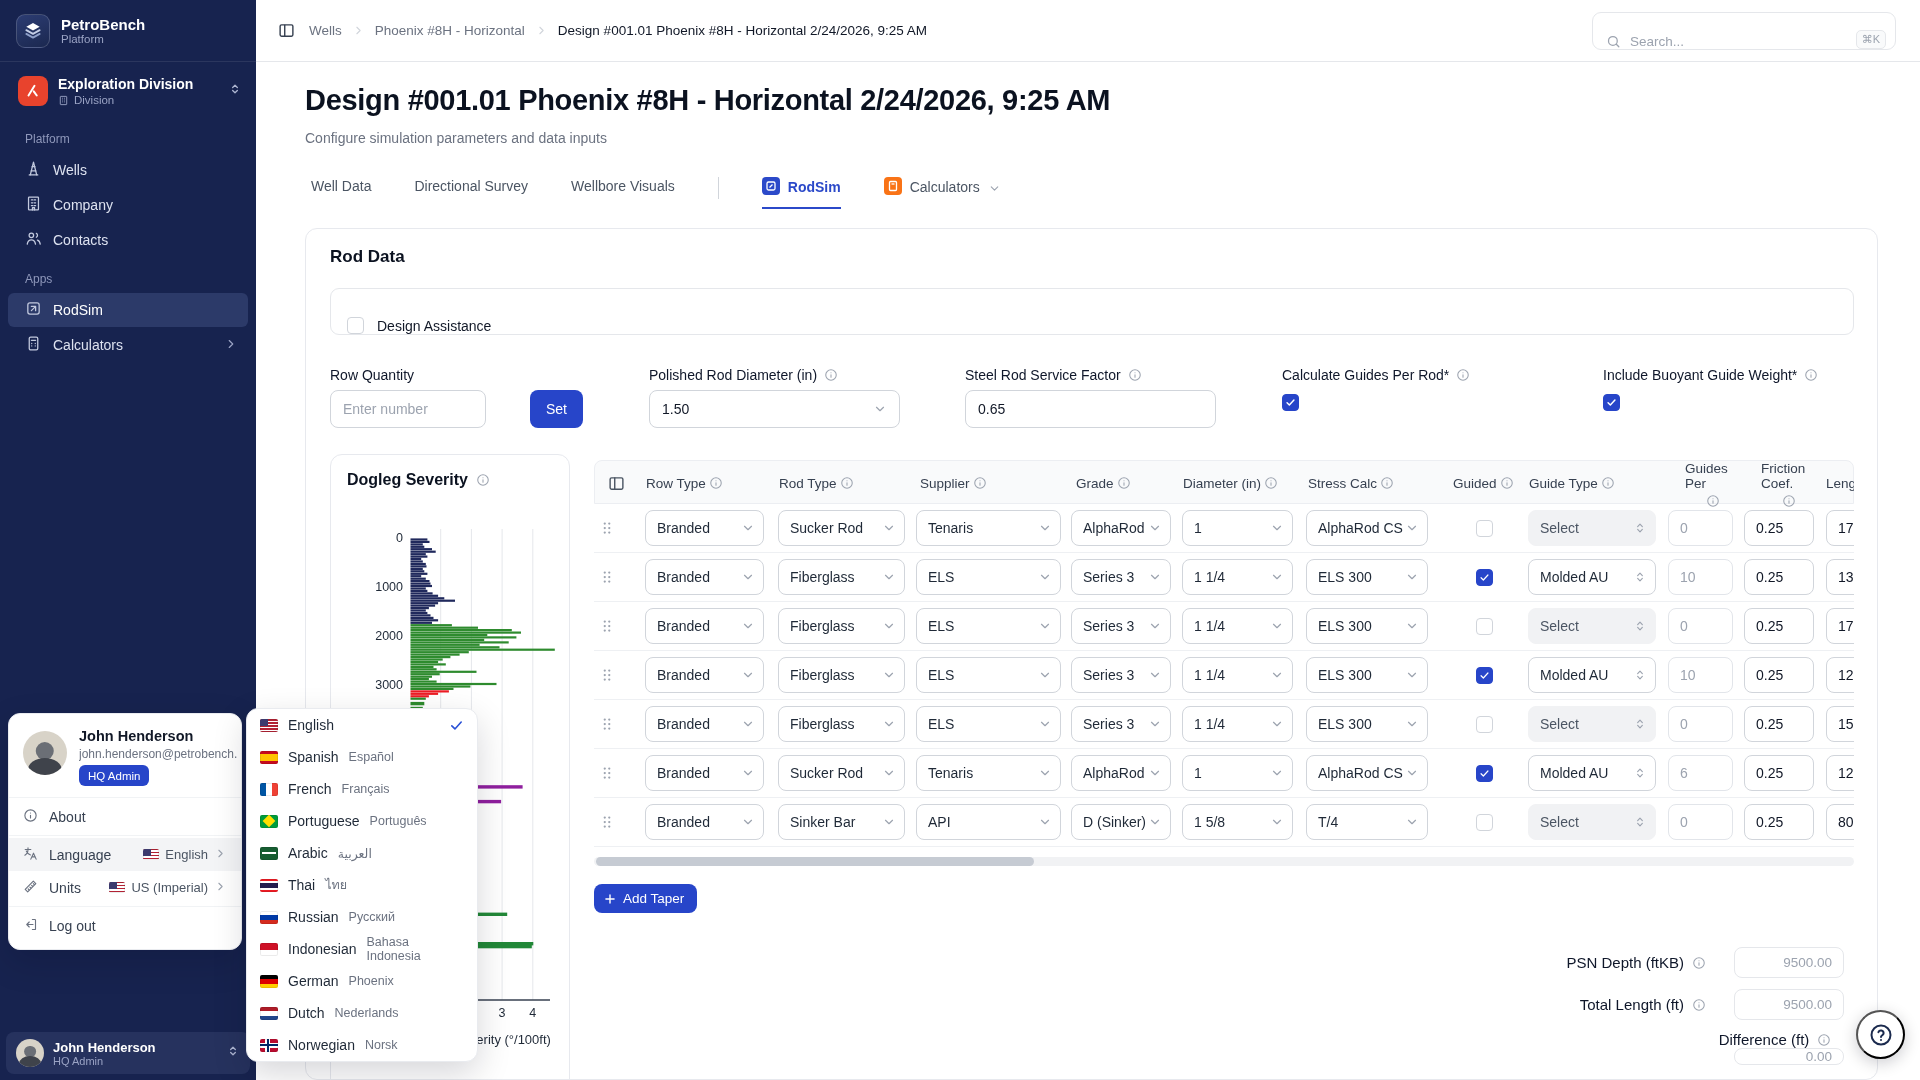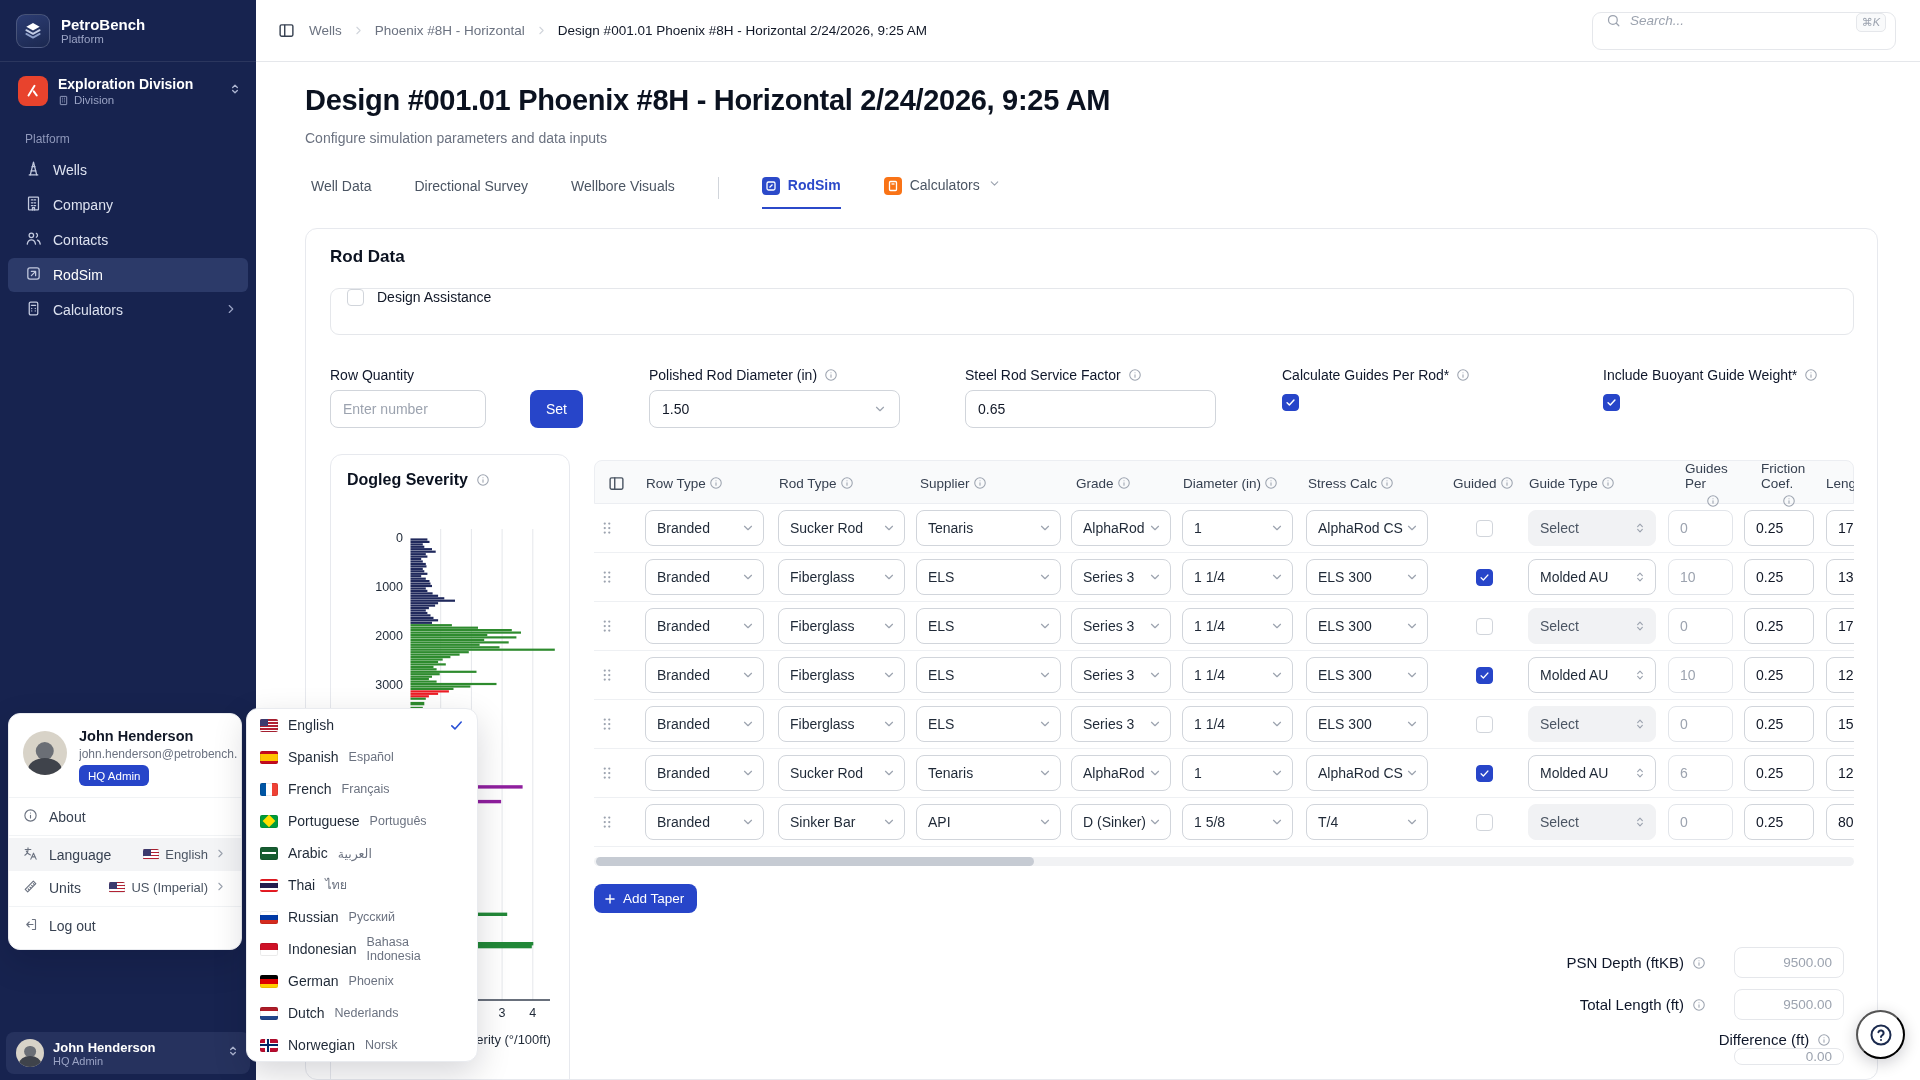--- a/index.html
+++ b/index.html
@@ -37,41 +37,41 @@
   .sb-user .updown { margin-left:auto; color:#aeb6d2; } .updown svg { width:14px; height:14px; }
 
   
   .main { position:absolute; left:256px; top:0; width:1664px; height:1080px; background:#fff; }
   .topbar { position:relative; height:62px; border-bottom:1px solid #e5e7eb; display:flex; align-items:center; padding:0 24px 0 22px; gap:14px; }
   .panel-ic { color:#374151; display:flex; } .panel-ic svg { width:17px; height:17px; }
   .crumbs { display:flex; align-items:center; gap:10px; }
   .crumb { font-size:13.5px; color:#6b7280; white-space:nowrap; }
   .crumb.last { color:#111827; font-weight:500; }
   .crumb-sep { display:flex; color:#d1d5db; } .crumb-sep svg { width:13px; height:13px; }
-  .search { margin-left:auto; width:304px; height:38px; border:1px solid #e5e7eb; border-radius:9px; display:flex; align-items:flex-start; gap:9px; padding:0 9px 0 13px; color:#9ca3af;font-style:italic; }
+  .search { margin-left:auto; width:304px; height:38px; border:1px solid #e5e7eb; border-radius:9px; display:flex; align-items:flex-end; gap:9px; padding:0 9px 0 13px; color:#9ca3af; }
   .search svg { width:15px; height:15px; }
   .search-ph { font-size:13.5px; flex:1; }
   .kbd { font-size:11px; color:#9ca3af; border:1px solid #e5e7eb; background:#f9fafb; border-radius:5px; padding:2px 5px; }
 
   .page-title { position:absolute; left:49px; top:84px; font-size:29px; font-weight:bold; color:#0b1220; letter-spacing:-.3px; }
   .page-sub { position:absolute; left:49px; top:130px; font-size:14px; color:#6b7280; }
 
   .tabs { position:absolute; left:55px; top:174px; display:flex; align-items:center; gap:43px; height:38px; }
-  .tab { display:flex; align-items:flex-start; gap:8px; font-size:14px; color:#4b5563; padding-bottom:12px; border-bottom:2px solid transparent; white-space:nowrap; }
+  .tab { display:flex; align-items:flex-end; gap:8px; font-size:14px; color:#4b5563; padding-bottom:12px; border-bottom:2px solid transparent; white-space:nowrap; }
   .tab.active { color:#2b49c9; font-weight:bold; border-bottom-color:#2b49c9; }
   .tab-ic { width:18px; height:18px; border-radius:4px; display:flex; align-items:center; justify-content:center; }
   .tab-ic svg { width:12px; height:12px; }
   .tab-ic.rodsim { background:#2b49c9; } .tab-ic.calculators { background:#f97316; }
   .tab .dd { display:flex; color:#9ca3af; } .tab .dd svg { width:13px; height:13px; }
   .tab-sep { width:1px; height:22px; background:#d1d5db; margin-bottom:10px; }
 
   
   .card { position:absolute; left:49px; top:228px; width:1573px; height:852px; border:1px solid #e7e9ee; border-radius:12px; background:#fff; }
   .card h2 { position:absolute; left:24px; top:18px; font-size:17px; font-weight:bold; color:#0b1220; }
-  .assist { position:absolute; left:24px; top:59px; width:1524px; height:47px; border:1px solid #e5e7eb; border-radius:9px; display:flex; align-items:flex-start; gap:13px; padding:0 16px; font-size:14px; font-weight:500; color:#111827; }
+  .assist { position:absolute; left:24px; top:59px; width:1524px; height:47px; border:1px solid #e5e7eb; border-radius:9px; display:flex; align-items:flex-end; gap:13px; padding:0 16px; font-size:14px; font-weight:500; color:#111827; }
   .cb { width:17px; height:17px; border:1px solid #d1d5db; border-radius:4px; background:#fff; flex:none; display:flex; align-items:center; justify-content:center; }
   .cb.on { background:#2745c9; border-color:#2745c9; }
   .cb svg { width:11px; height:11px; color:#fff; display:none; }
   .cb.on svg { display:block; }
 
   .flabel { position:absolute; top:138px; font-size:14px; font-weight:500; color:#0f172a; display:flex; align-items:center; gap:7px; white-space:nowrap; }
   .info { display:inline-flex; color:#9ca3af; } .info svg { width:14px; height:14px; }
   .inp-box { position:absolute; top:161px; height:38px; border:1px solid #d1d5db; border-radius:8px; display:flex; align-items:center; padding:0 12px; font-size:14px; color:#111827; background:#fff; }
   .inp-box input { border:none; outline:none; width:100%; font:inherit; color:#111827; }
   .inp-box input::placeholder { color:#9ca3af; }
@@ -216,20 +216,21 @@
             </svg></span>
           <span>Company</span>
         </div>
         <div class="sb-item">
           <span><svg viewBox="0 0 24 24" fill="none" stroke="currentColor" stroke-width="1.8" stroke-linecap="round" stroke-linejoin="round">
               <circle cx="9" cy="7.5" r="3.2"></circle>
               <path d="M3.2 20c.5-4 2.8-6.2 5.8-6.2s5.3 2.2 5.8 6.2M16 4.7a3.2 3.2 0 0 1 0 5.6M17.5 14.2c2.2.7 3.6 2.7 4 5.8"></path>
             </svg></span>
           <span>Contacts</span>
         </div>
+        <div class="sb-section-label">Apps</div>
         <div class="sb-item active">
           <span><svg viewBox="0 0 24 24" fill="none" stroke="currentColor" stroke-width="1.8" stroke-linecap="round" stroke-linejoin="round">
               <rect x="4" y="4" width="16" height="16" rx="3"></rect>
               <path d="m9 15 6-6M15 15V9H9"></path>
             </svg></span>
           <span>RodSim</span>
         </div>
         <div class="sb-item">
           <span><svg viewBox="0 0 24 24" fill="none" stroke="currentColor" stroke-width="1.8" stroke-linecap="round" stroke-linejoin="round">
               <rect x="6" y="3" width="12" height="18" rx="2"></rect>

